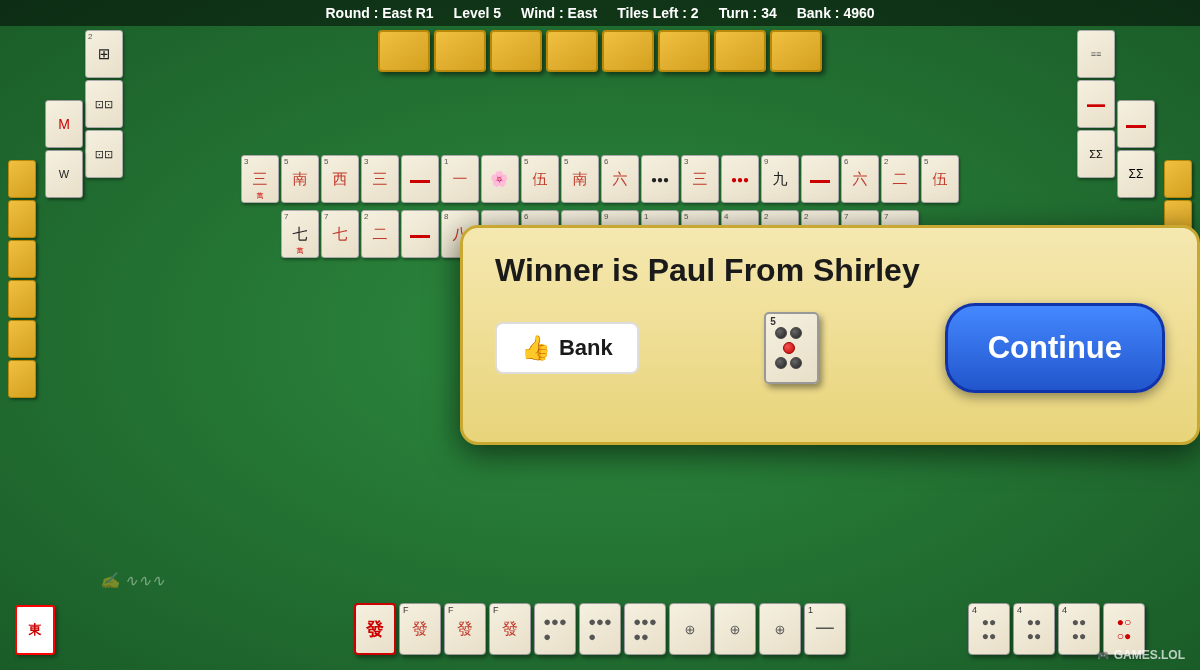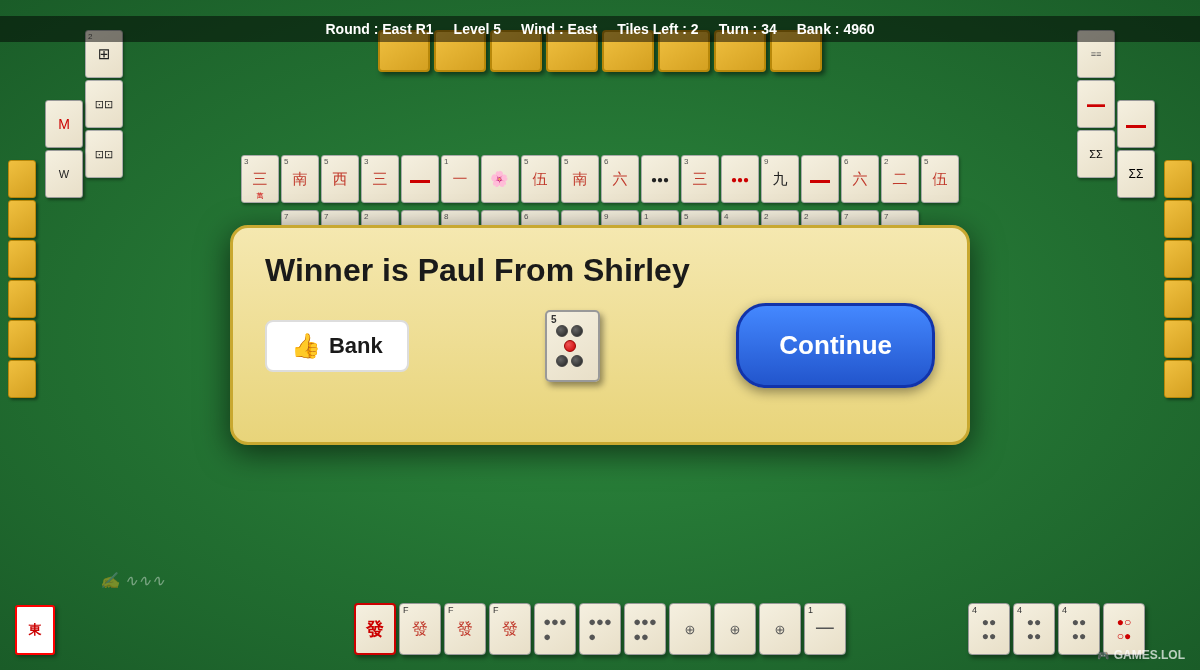--- a/index.html
+++ b/index.html
@@ -16,21 +16,21 @@
     .game-board {
       width: 1200px;
       height: 670px;
       background: radial-gradient(ellipse at center, #2d8a3e 0%, #1a5c28 100%);
       position: relative;
     }
 
     
     .top-bar {
       position: absolute;
-      top: 16px;
+      top: 0;
       left: 0;
       right: 0;
       height: 26px;
       background: rgba(0,0,0,0.5);
       display: flex;
       align-items: center;
       justify-content: center;
       color: white;
       font-size: 14px;
       font-weight: bold;
@@ -146,21 +146,21 @@
       box-shadow: 2px 2px 3px rgba(0,0,0,0.4);
     }
 
     
     .modal-overlay {
       position: absolute;
       top: 0; left: 0; right: 0; bottom: 0;
       z-index: 100;
       display: flex;
       align-items: center;
-      justify-content: center;
+      justify-content: flex-end;
     }
 
     .modal-box {
       background: linear-gradient(180deg, #f5e8b0 0%, #e8d47a 100%);
       border: 3px solid #c8a830;
       border-radius: 18px;
       padding: 24px 32px 24px 32px;
       width: 740px;
       min-height: 220px;
       box-shadow: 0 8px 32px rgba(0,0,0,0.6);
@@ -228,21 +228,21 @@
       font-size: 10px;
       color: #333;
       font-weight: bold;
     }
 
     .continue-button {
       background: linear-gradient(180deg, #4488ff 0%, #2255cc 100%);
       border: 3px solid #1133aa;
       border-radius: 30px;
       padding: 24px 40px;
-      font-size: 26px;
+      font-size: 31px;
       font-weight: bold;
       color: white;
       cursor: pointer;
       box-shadow: 0 4px 12px rgba(0,0,0,0.4);
     }
 
     
     .bottom-tiles {
       position: absolute;
       bottom: 15px;

